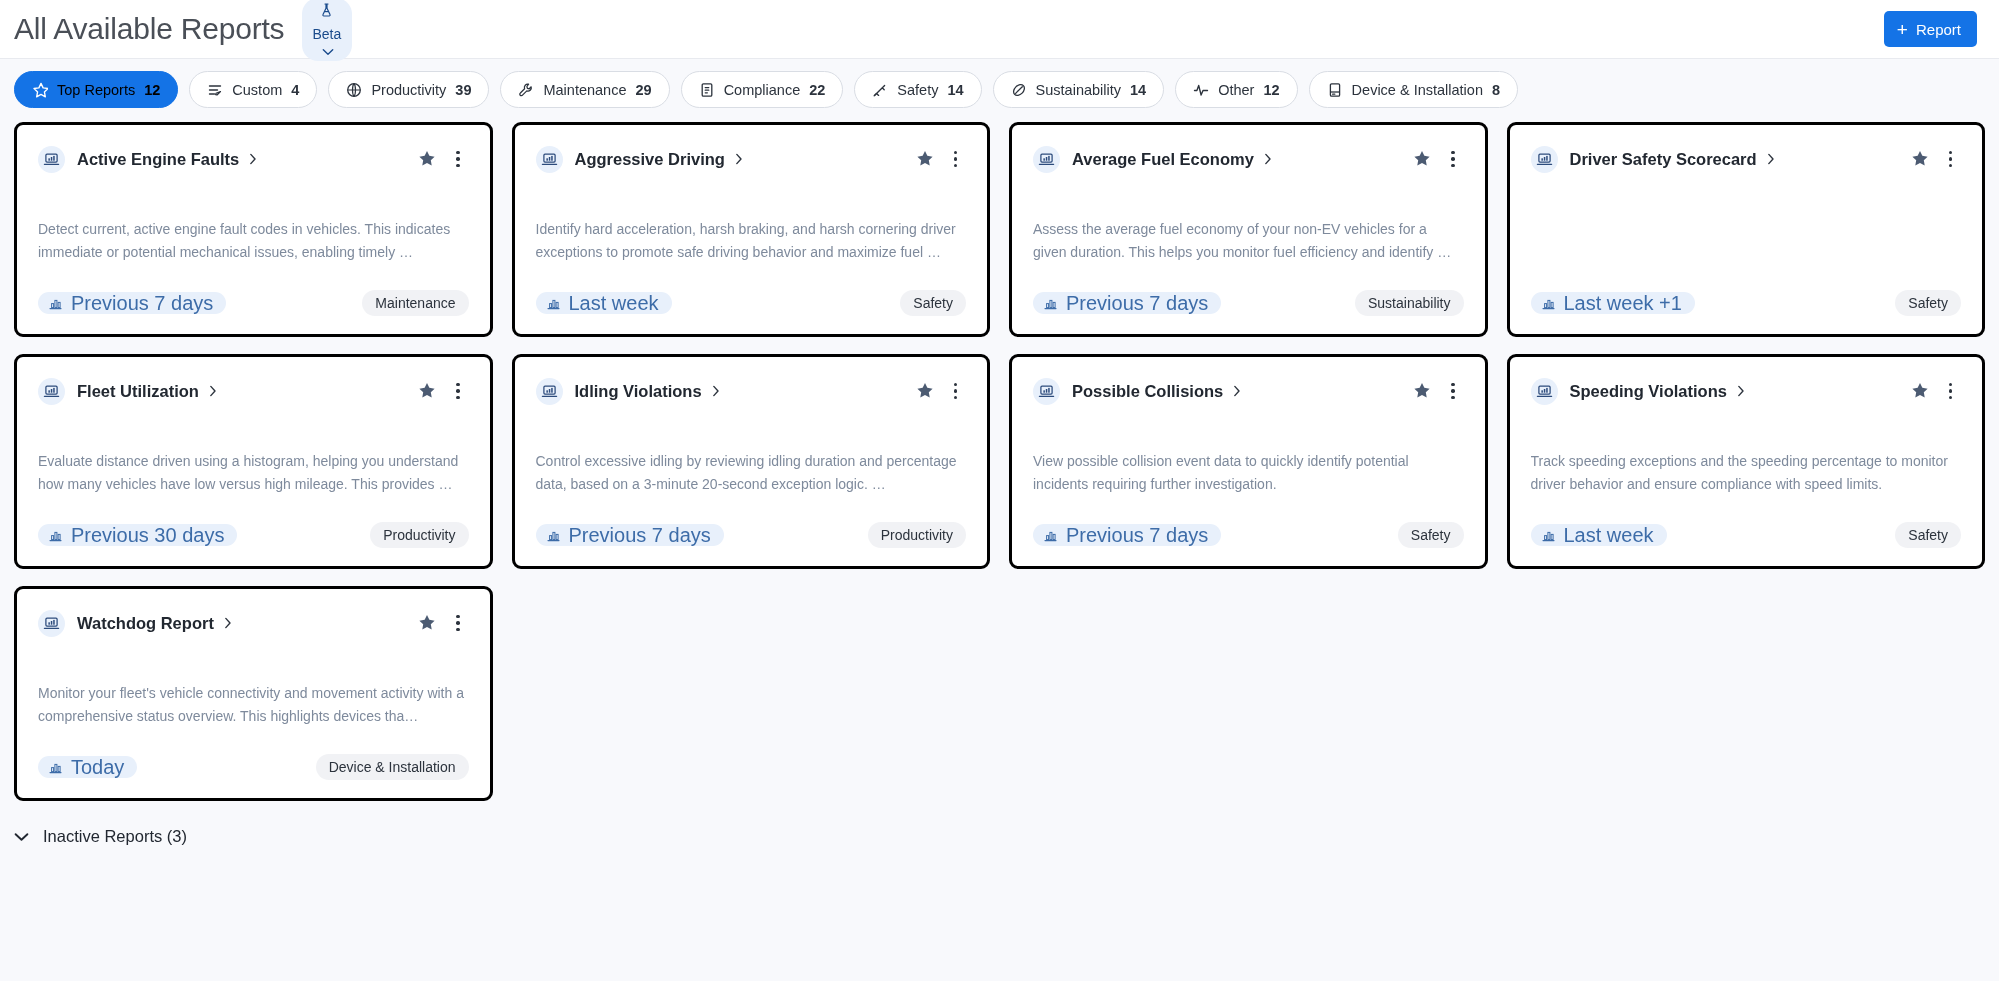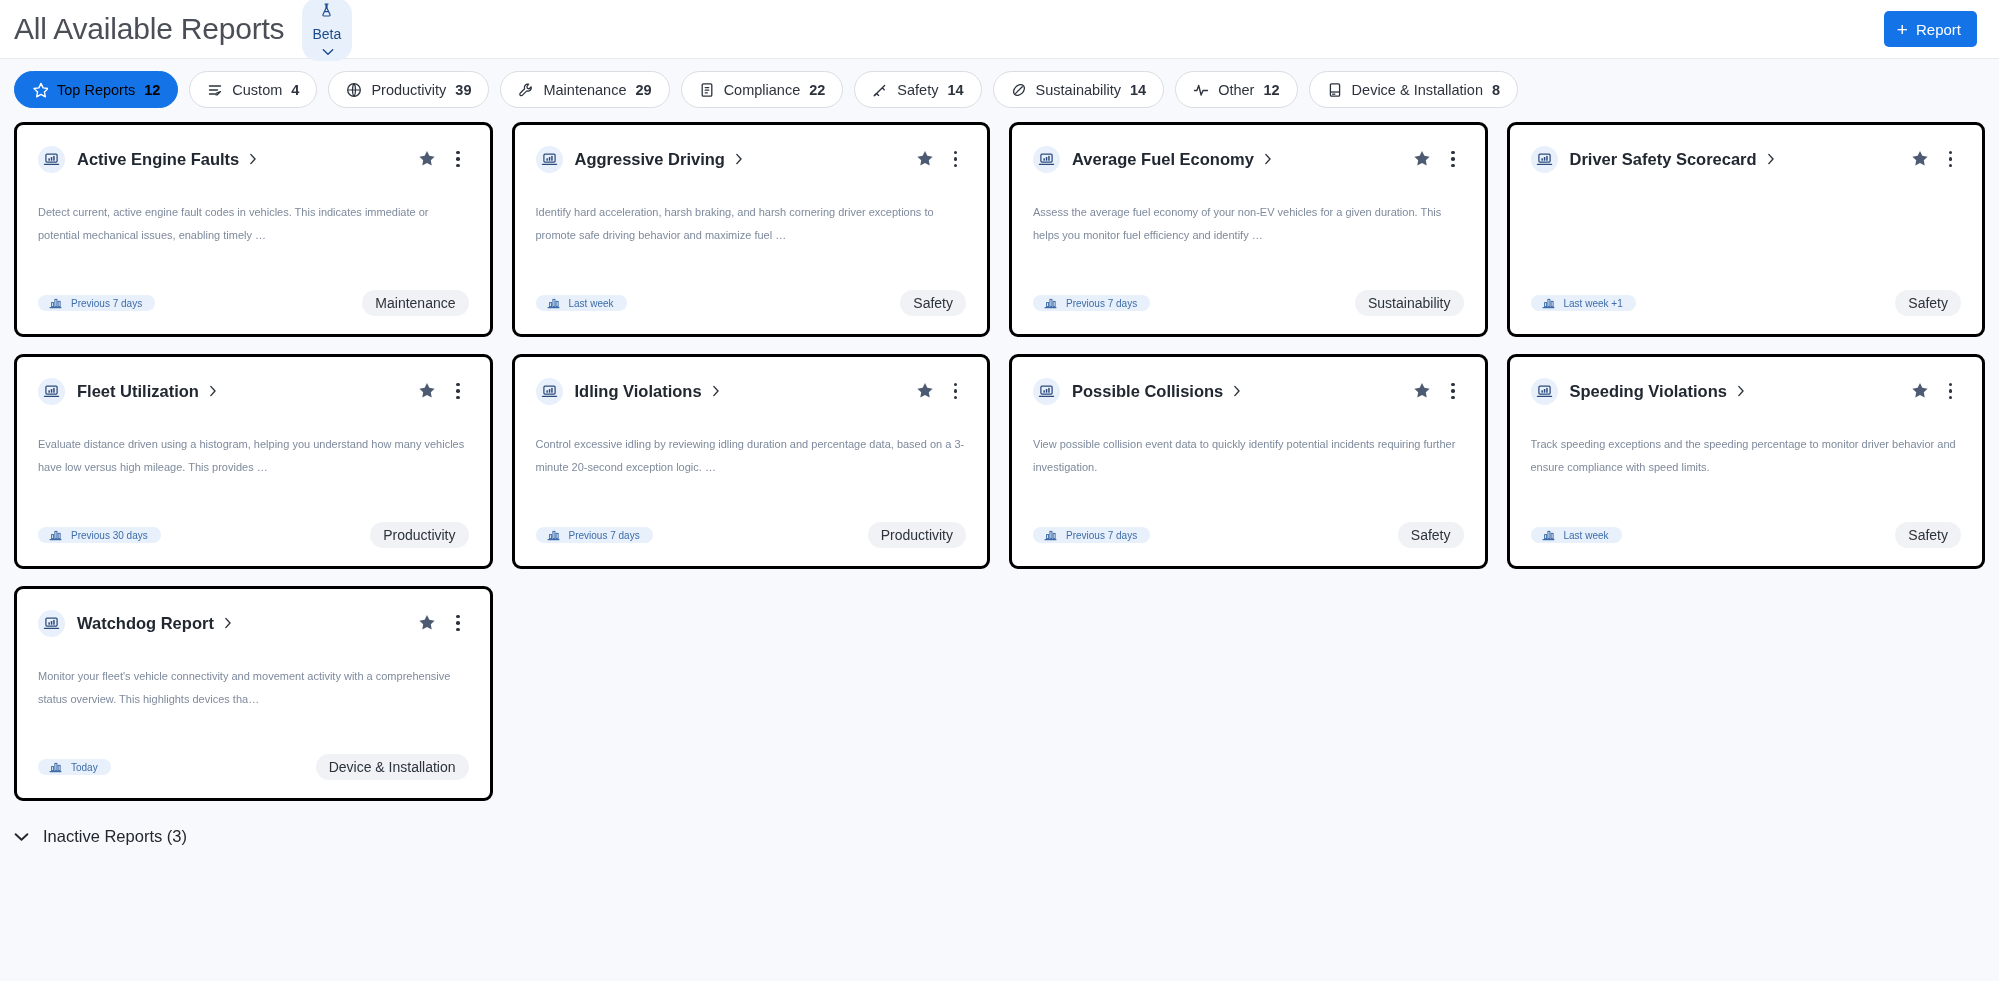--- a/index.html
+++ b/index.html
@@ -102,31 +102,31 @@
   }
   .title-chev { margin-left: 10px; color: #2c333d; display: flex; flex: 0 0 auto; }
   .head-spacer { flex: 1; }
   .star-btn { cursor: pointer; display: flex; padding: 2px; }
   .kebab-btn {
     cursor: pointer; display: flex; flex-direction: column; gap: 3px;
     padding: 4px 9px; margin-left: 9px;
   }
   .kebab-btn i { width: 3.5px; height: 3.5px; border-radius: 50%; background: #2c333d; display: block; }
   .card-desc {
-    margin-top: 27px; font-size: 11px; line-height: 23px; color: #7e8a9c;
+    margin-top: 44px; font-size: 14px; line-height: 23px; color: #7e8a9c;
     max-height: 46px; overflow: hidden;
   }
   .card-foot {
     position: absolute; left: 21px; right: 21px; bottom: 18px;
     display: flex; align-items: center; justify-content: space-between;
   }
   .date-chip {
     display: inline-flex; align-items: center; gap: 9px;
     background: #e8f0fb; color: #3d6ca8; border-radius: 14px;
-    height: 16px; padding: 0 13px 0 11px; font-size: 10px; cursor: pointer;
+    height: 22px; padding: 0 13px 0 11px; font-size: 20px; cursor: pointer;
   }
   .cat-chip {
     background: #f1f2f5; color: #2c333d; border-radius: 14px;
     height: 26px; padding: 0 13px; font-size: 14px;
     display: inline-flex; align-items: center; white-space: nowrap;
   }
 
   
   .inactive {
     display: flex; align-items: center; gap: 14px;

